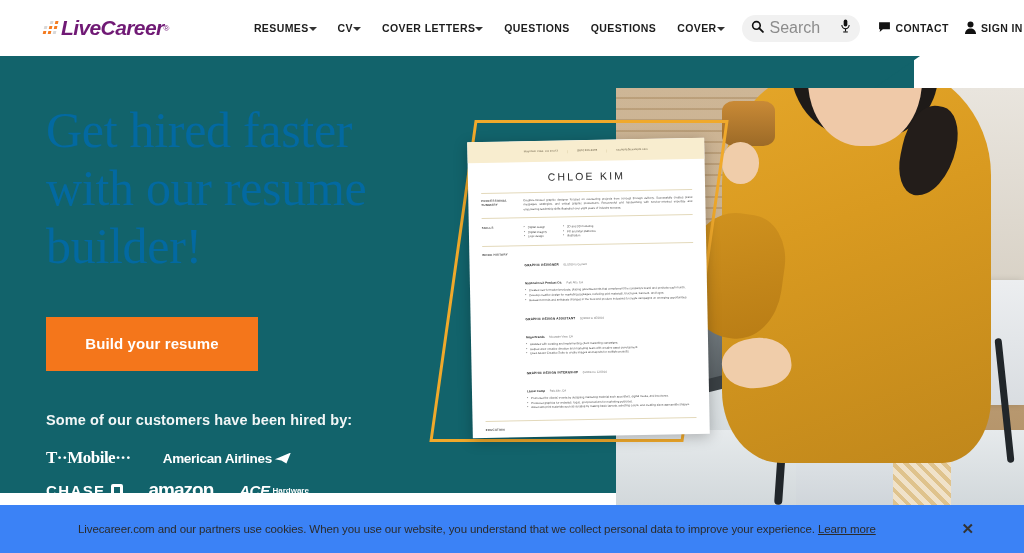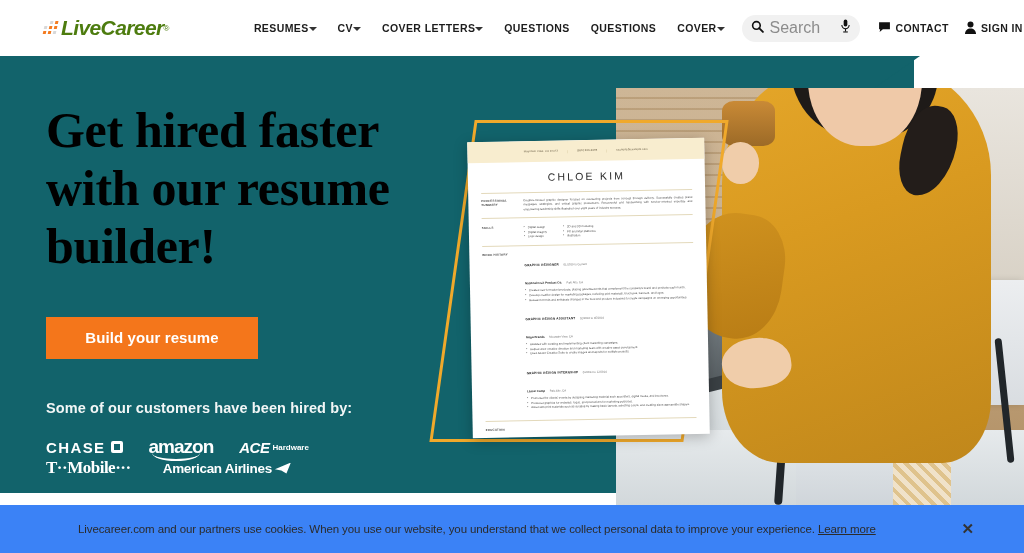--- a/index.html
+++ b/index.html
@@ -11,21 +11,21 @@
   }
   #page{ position:relative; width:1024px; height:553px; overflow:hidden; background:#fff; }
 
   
   .header{
     position:absolute; left:0; top:0; width:1024px; height:56px;
     background:#ffffff; display:flex; align-items:center; z-index:40;
   }
   .logo{
     display:flex; align-items:center; margin-left:44px; cursor:pointer;
-    font-size:21px; font-weight:bold; letter-spacing:-0.6px; color:#4d7c0f;
+    font-size:21px; font-weight:bold; letter-spacing:-0.6px; color:#701a75;
     font-style:italic; font-family:"Liberation Sans", sans-serif;justify-content:center;
   }
   .logo-dots{ display:grid; grid-template-columns:repeat(3,4px); grid-template-rows:repeat(3,4px);
      gap:1px; margin-right:3px; transform:skewX(-12deg); }
   .logo-dots i{ display:block; width:3px; height:3px; background:#f47b20; }
   .logo-dots i.d0{ background:transparent; }
   .logo-dots i.d1{ background:#d8d8d8; }
   .logo-text{ position:relative; }
   .logo-reg{ font-size:8px; vertical-align:super; font-style:normal; font-weight:normal;}
 
@@ -58,26 +58,26 @@
   .hero{ position:absolute; left:0; top:56px; width:1024px; height:449px; overflow:hidden; }
   .teal-main{ position:absolute; left:0; top:0; width:860px; height:437px; background:#12636b; }
   .teal-wedge{
     position:absolute; left:840px; top:0; width:80px; height:56px; background:#12636b;
     clip-path: polygon(0 0, 100% 0, 0% 100%);
   }
   .teal-top-block{ position:absolute; left:830px; top:0; width:84px; height:52px; background:#12636b; }
 
   .hero-left{ position:absolute; left:46px; top:45px; width:430px; z-index:6; }
   .hero-h1{
-    font-family:"Liberation Serif", serif; font-weight:bold;
-    font-size:50px; line-height:58px; color:#000000; letter-spacing:-0.3px;
+    font-family:"Liberation Serif", serif; font-weight:normal;
+    font-size:50px; line-height:58px; color:#0369a1; letter-spacing:-0.3px;
   }
   .cta{
     display:inline-block; margin-top:42px; background:#f4761b; color:#ffffff;
-    border:none; cursor:pointer; padding:0 24px; height:42px; line-height:42px;
+    border:none; cursor:pointer; padding:0 24px; height:54px; line-height:42px;
     font-size:15px; font-weight:bold; letter-spacing:0.1px;
     font-family:"Liberation Sans", sans-serif; min-width:212px; text-align:center;
   }
   .customers{ margin-top:41px; font-size:14.5px; font-weight:bold; color:#f2f6f6; letter-spacing:0.1px; }
 
   .logos{ margin-top:20px; width:310px; }
   .logo-row{ display:flex; align-items:center; }
   .logo-row.r1{ gap:32px; }
   .logo-row.r2{ gap:26px; margin-top:11px; }
   .brand{ color:#ffffff; white-space:nowrap; display:flex; align-items:center; }
@@ -420,41 +420,41 @@
         <span>Get hired faster</span><br>
         <span>with our resume</span><br>
         <span>builder!</span>
       </h1>
 
       <button class="cta">Build your resume</button>
 
       <div class="customers">Some of our customers have been hired by:</div>
 
       <div class="logos">
+        <div class="logo-row r1">
+          <span class="brand b-tmobile">T··Mobile···</span>
+          <span class="brand b-aa">
+            <span>American Airlines</span>
+            <span class="aa-wing"></span>
+          </span>
+        </div>
         <div class="logo-row r2">
           <span class="brand b-chase">
             <span>CHASE</span>
             <span class="chase-oct"></span>
           </span>
           <span class="brand b-amazon">
             <span>amazon</span>
             <span class="amz-smile"></span>
           </span>
           <span class="brand b-ace">
             <span>ACE</span>
             <span class="ace-hw">Hardware</span>
           </span>
         </div>
-        <div class="logo-row r1">
-          <span class="brand b-tmobile">T··Mobile···</span>
-          <span class="brand b-aa">
-            <span>American Airlines</span>
-            <span class="aa-wing"></span>
-          </span>
-        </div>
       </div>
     </div>
   </div>
 
   <div class="cookie">
     <div class="cookie-txt">
       <span>Livecareer.com and our partners use cookies. When you use our website, you understand that we collect personal data to improve your experience.</span>
       <span class="cookie-link">Learn more</span>
     </div>
     <button class="cookie-x">✕</button>

